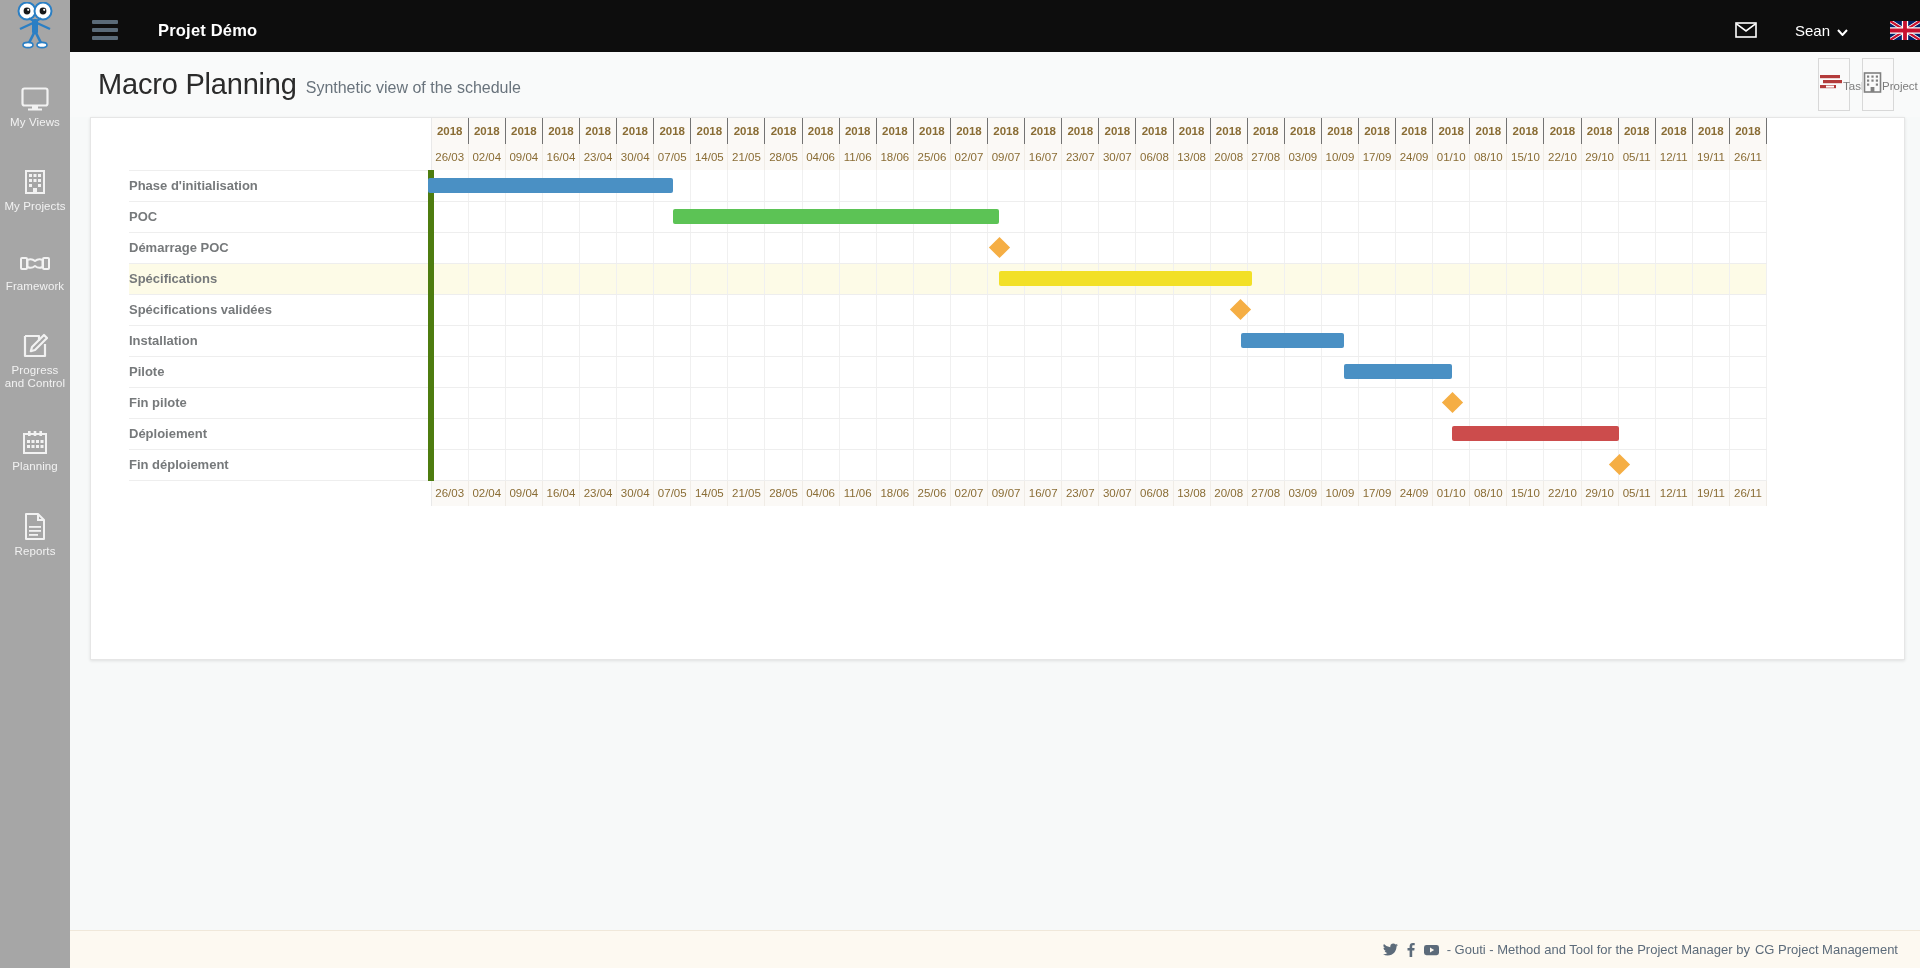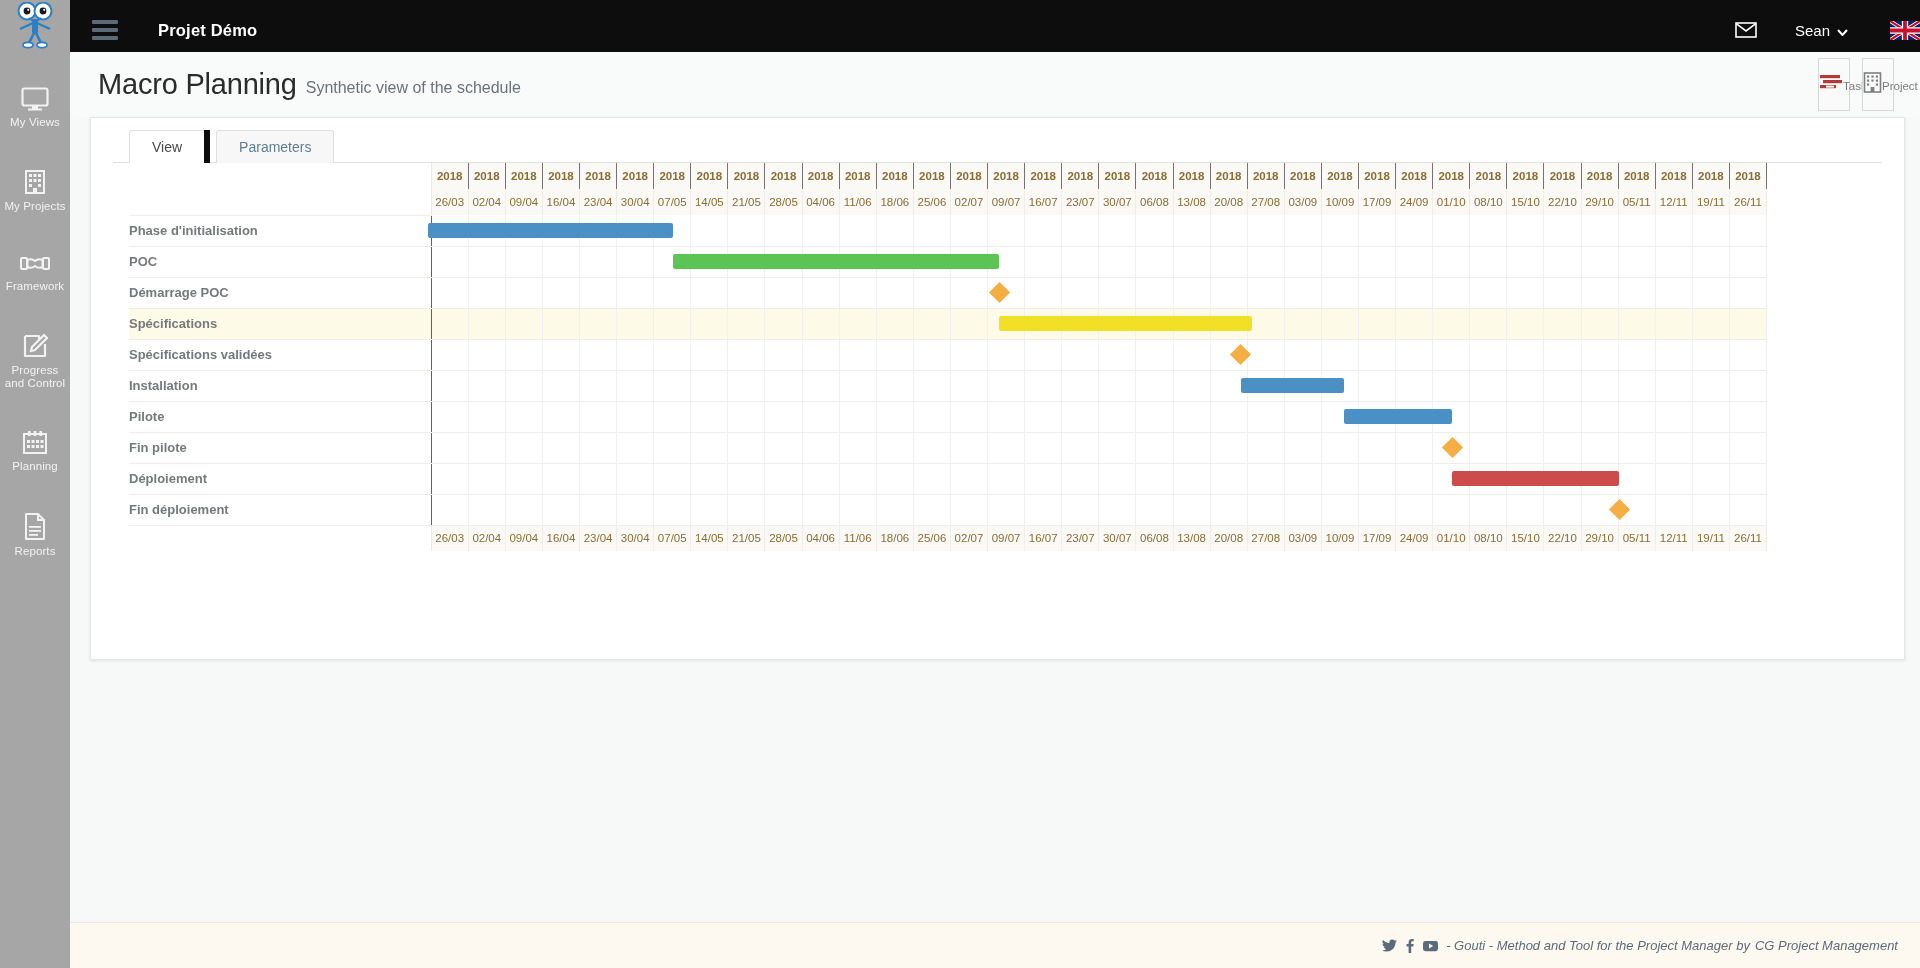--- a/index.html
+++ b/index.html
@@ -129,21 +129,21 @@
   
   #gantt-wrap { padding: 0 22px 0 38px; }
   table.gantt { border-collapse: collapse; table-layout: fixed; width: 1638px; }
   table.gantt td, table.gantt th { padding: 0; }
 
   td.labelcell {
     width: 300px; height: 31px;
     font-size: 13px; font-weight: bold; color: #76797b;
     padding-left: 18px;
     border-bottom: 1px solid #eeeeee;
-    border-right: 1px solid #4d7c0f;
+    border-right: 6px solid #4d7c0f;
     background: #ffffff;
     white-space: nowrap;
   }
   td.labelcell.hl { background: #fdfbe7; }
 
   th.yearcell {
     width: 37.1px; height: 26px;
     font-size: 11.5px; font-weight: bold; color: #8a6d35;
     text-align: center;
     border-right: 1px solid #737373;
@@ -176,25 +176,24 @@
     position: absolute; height: 15px; border-radius: 2px;
   }
   .diamond {
     position: absolute; width: 15px; height: 15px;
     background: #f5ae44; transform: rotate(45deg);
   }
 
   
   #footer {
     position: absolute; left: 70px; bottom: 0;
-    width: 1850px; height: 46px;
+    width: 1850px; height: 38px;
     background: #fdf9f1; border-top: 1px solid #f0e8da;
     display: flex; align-items: center; justify-content: flex-end;
     padding-right: 22px;
-    font-style: italic;
   }
   #footer .social { display: flex; align-items: center; gap: 9px; margin-right: 8px; }
   #footer-text { font-size: 13px; color: #5c6b7a; }
   #footer-brand { font-size: 13px; color: #5c6b7a; margin-left: 5px; }
   .social span { line-height: 0; cursor: pointer; }
 </style>
 </head>
 <body>
 
 <div id="sidebar">
@@ -387,30 +386,20 @@
             </g>
           </svg>
       </span>
       <span class="hdr-label">Project</span>
     </div>
   </div>
 </div>
 
 <div id="card">
 
-  <div id="tabs">
-    <div class="tab active">
-      <span>View</span>
-    </div>
-    <div id="tab-caret"></div>
-    <div id="tab-spacer"></div>
-    <div class="tab">
-      <span>Parameters</span>
-    </div>
-  </div>
 
 
   <div id="gantt-wrap" style="position:relative;">
     <table class="gantt">
       <thead>
         <tr>
           <td class="cornercell"></td>
         <th class="yearcell">2018</th>
             <th class="yearcell">2018</th>
             <th class="yearcell">2018</th>

